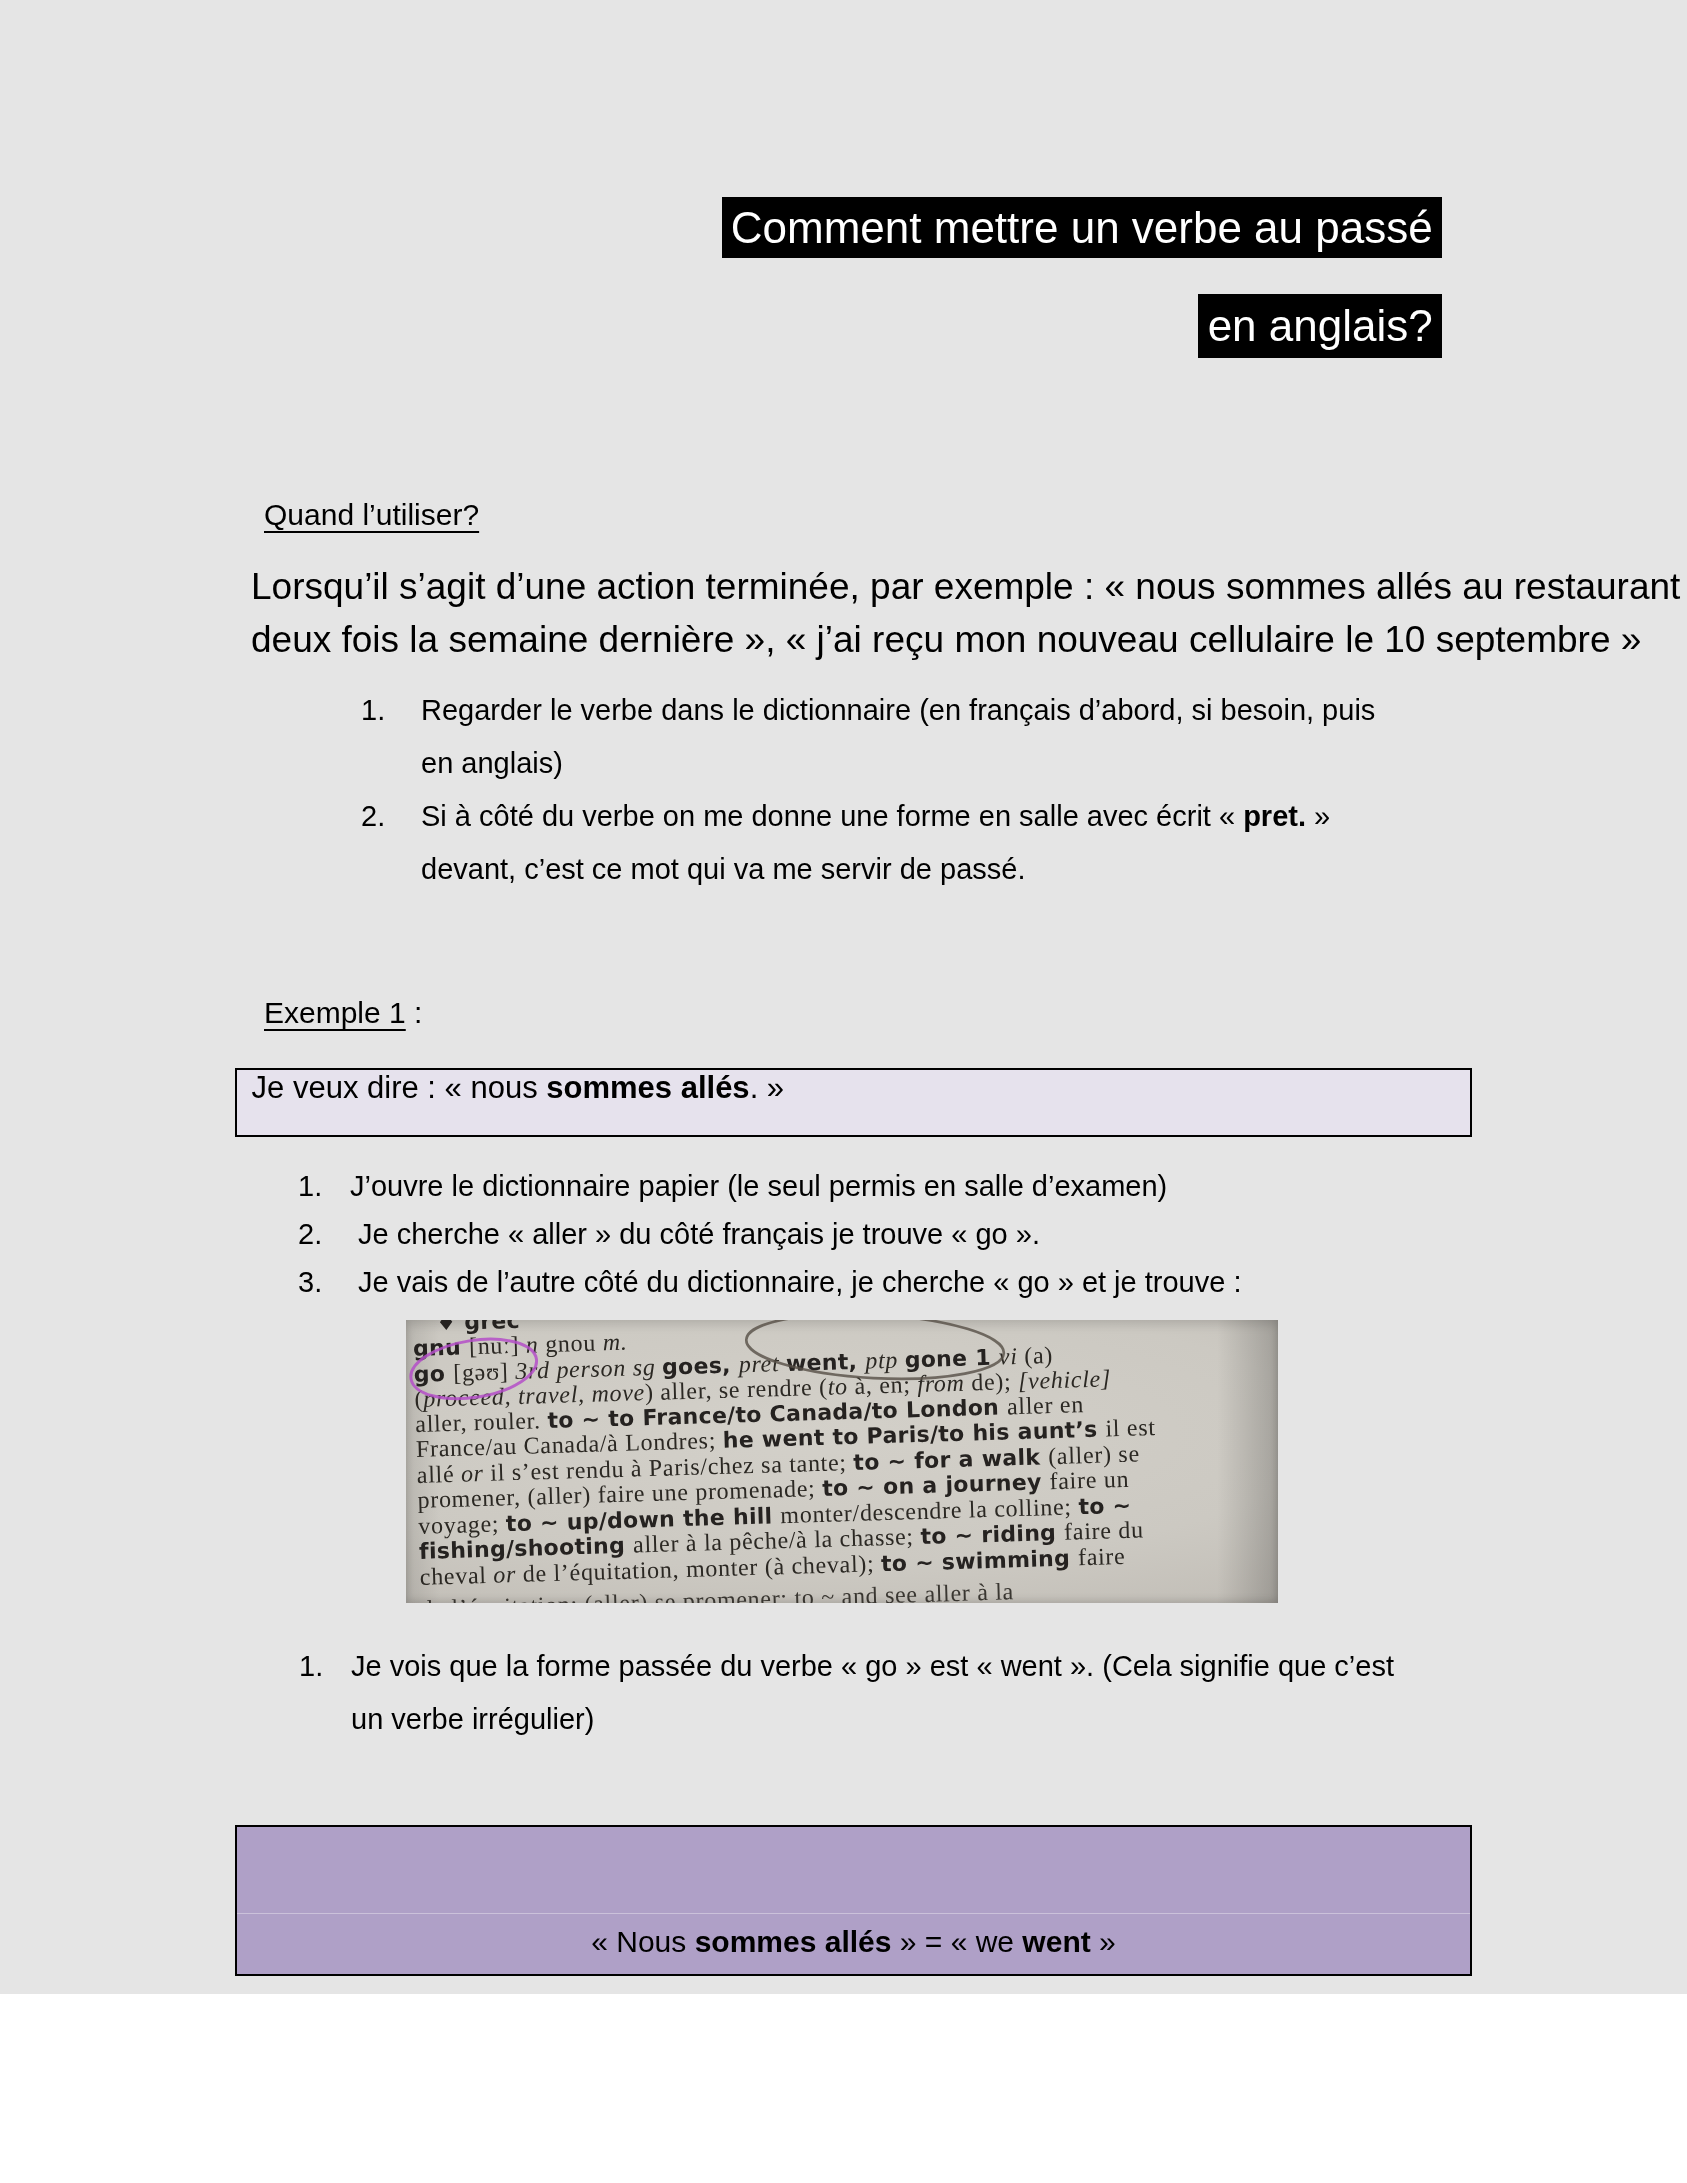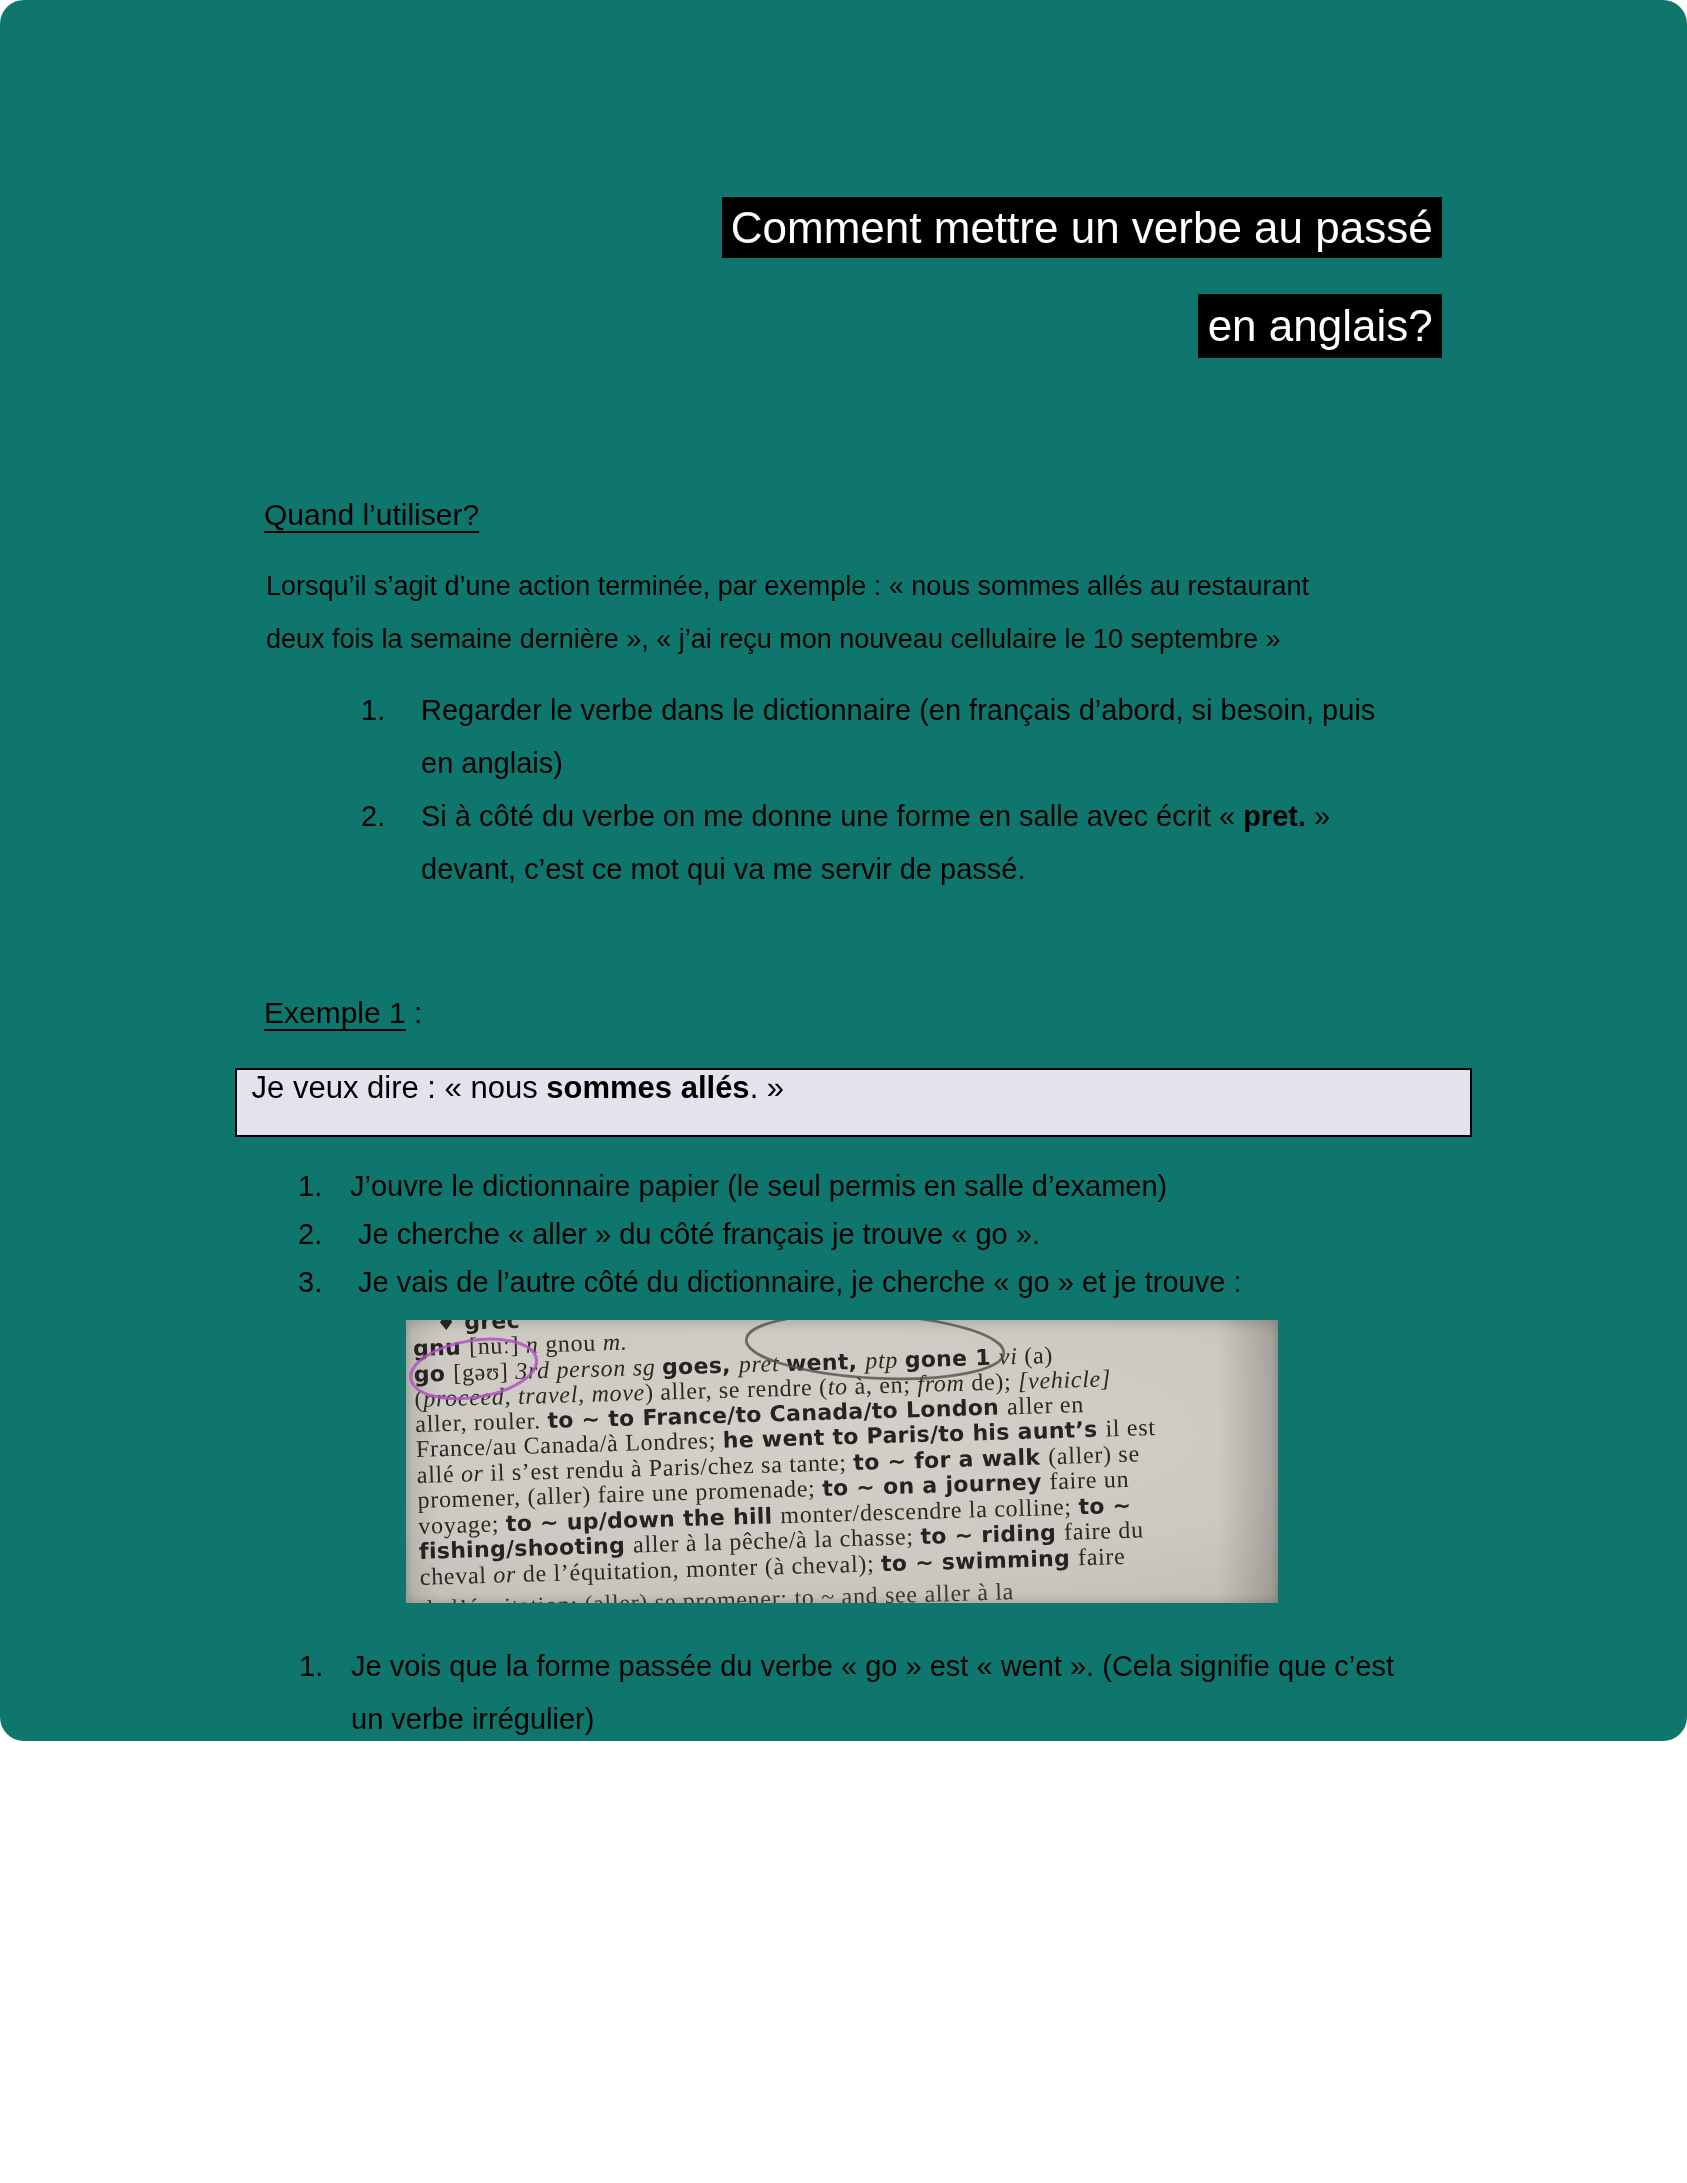--- a/index.html
+++ b/index.html
@@ -1,33 +1,33 @@
 <!DOCTYPE html>
 <html style="font-size:10.6px"><head>
 <meta charset="utf-8">
 <style>
   html,body{margin:0;padding:0;background:#ffffff;}
-  .page{position:relative;width:1687px;height:1741px;background:#0f766e;overflow:hidden;
-        font-family:"Liberation Sans","DejaVu Sans",sans-serif;color:#000;border-radius:24px;}
+  .page{position:relative;width:1687px;height:1994px;background:#e5e5e5;overflow:hidden;
+        font-family:"Liberation Sans","DejaVu Sans",sans-serif;color:#000;}
   .pre{white-space:pre;}
 
   
   .title-bar{position:absolute;right:245px;background:#000;color:#fff;font-size:44px;
              padding:0 9.3px;white-space:pre;}
   #title1{top:197px;line-height:61px;}
   #title2{top:294px;line-height:64px;}
 
   
   .heading{position:absolute;left:264px;font-size:30px;line-height:34px;white-space:pre;}
   #heading-quand{top:498px;}
   #heading-exemple{top:996px;}
   .h-underline{text-decoration:underline;text-decoration-thickness:2.3px;text-underline-offset:6px;}
 
   
-  .body-text{font-size:27px;line-height:53px;margin-left:15px;}
+  .body-text{font-size:37px;line-height:53px;}
   #intro-para{position:absolute;left:251px;top:560px;}
 
   
   .step{position:absolute;display:flex;font-size:29px;line-height:53px;}
   .step .num{flex:none;}
   .numA{width:60px;}
   .numB{width:52px;}
   #stepA1{left:361px;top:684px;}
   #stepA2{left:361px;top:790px;}
   #stepB1{left:298px;top:1160px;}

